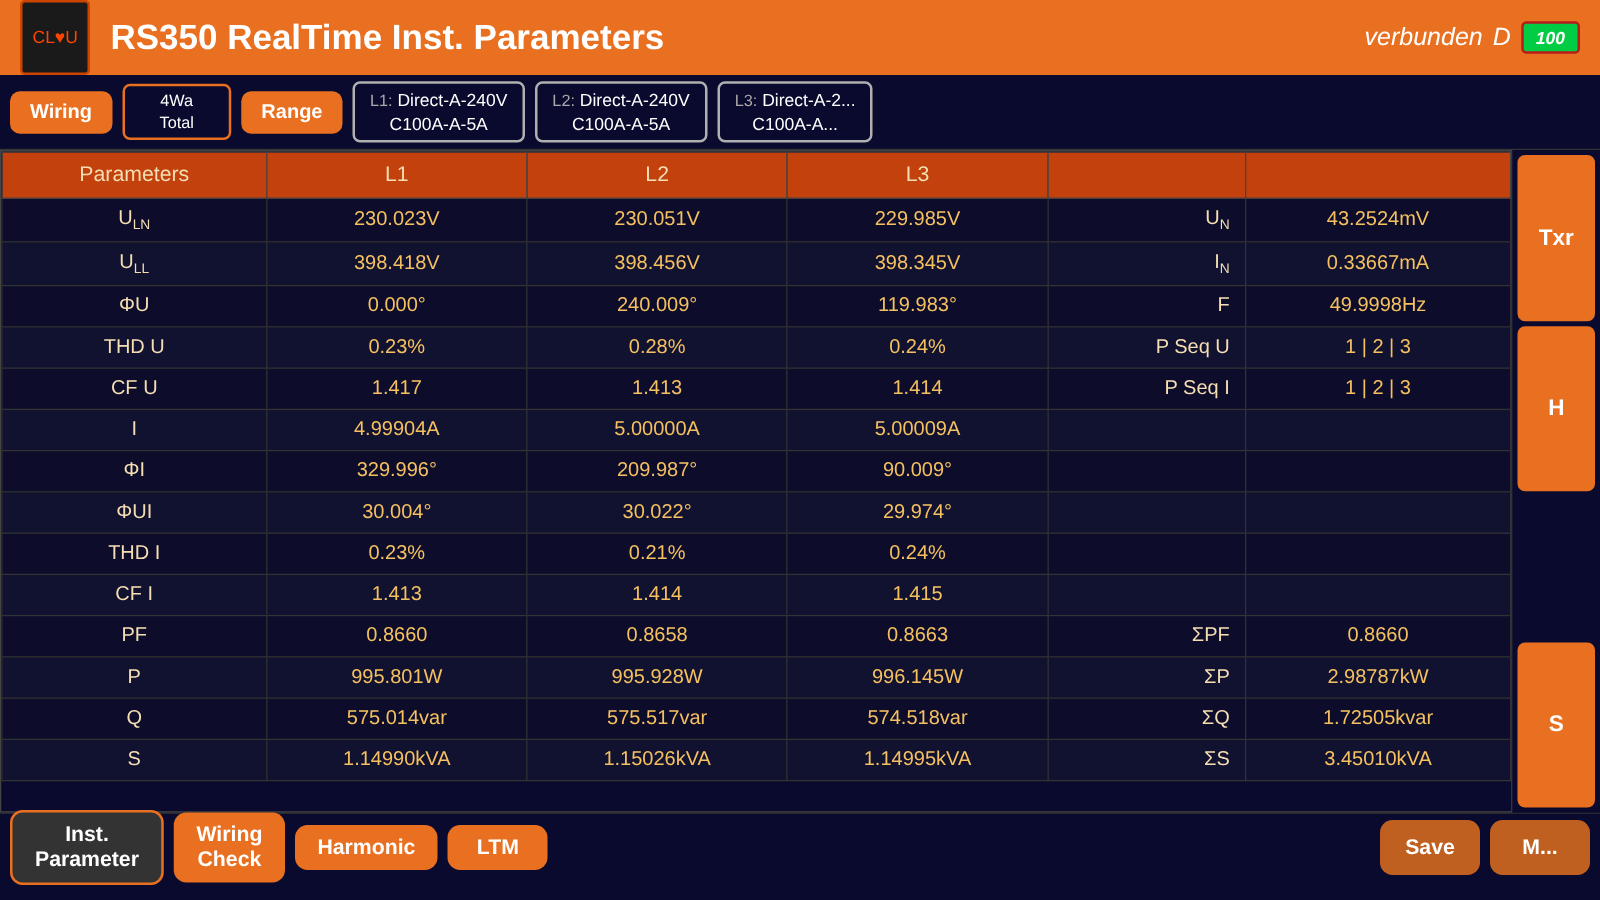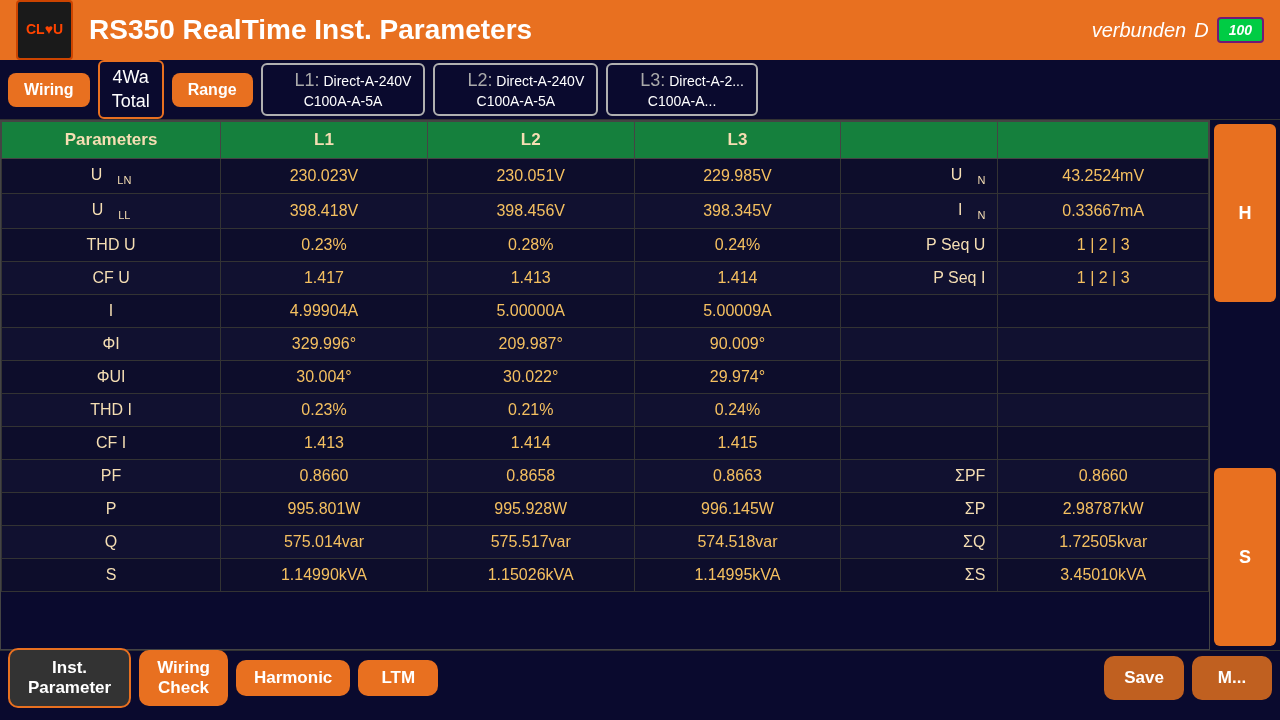--- a/index.html
+++ b/index.html
@@ -17,21 +17,21 @@
       height: 60px;
       display: flex;
       align-items: center;
       padding: 0 16px;
       gap: 16px;
     }
     #logo {
       background: #1a1a1a;
       border: 2px solid #cc4400;
       color: #ff4400;
-      font-weight: bold;
+      font-weight: normal;
       font-size: 18px;
       padding: 20px 8px;
       border-radius: 4px;
       display: flex;
       flex-direction: column;
       line-height: 1.1;
       text-align: center;
     }
     #logo .logo-top { color: #ff4400; font-size: 14px; }
     #header-title {
@@ -48,21 +48,21 @@
       gap: 8px;
       font-style: italic;
     }
     #battery-indicator {
       background: #00cc44;
       color: white;
       font-size: 14px;
       font-weight: bold;
       padding: 3px 10px;
       border-radius: 4px;
-      border: 2px solid #701a75;
+      border: 2px solid #b91c1c;
     }
 
     
     #toolbar {
       background: #0a0a2e;
       height: 60px;
       display: flex;
       align-items: center;
       padding: 6px 8px;
       gap: 8px;
@@ -77,36 +77,36 @@
       font-weight: bold;
       cursor: pointer;
       padding: 8px 16px;
       white-space: nowrap;
     }
     .toolbar-info {
       background: #0a0a2e;
       border: 2px solid #e87020;
       color: white;
       border-radius: 6px;
-      padding: 4px 12px;
-      font-size: 18px;
+      padding: 4px 28px;
+      font-size: 13px;
       text-align: center;
       line-height: 1.3;
     }
     .channel-box {
       background: #0a0a2e;
       border: 2px solid #b0b0b0;
       color: white;
       border-radius: 6px;
       padding: 4px 12px;
       font-size: 14px;
       text-align: center;
       line-height: 1.3;
     }
-    .channel-box .label { color: #aaa; font-size: 18px; margin-left: 20px; }
+    .channel-box .label { color: #aaa; font-size: 13px; }
 
     
     #main {
       display: flex;
       height: calc(720px - 60px - 60px - 70px);
     }
 
     
     #data-table-container {
       flex: 1;
@@ -114,26 +114,26 @@
       border: 1px solid #444;
     }
 
     table {
       width: 100%;
       border-collapse: collapse;
       color: #f5deb3;
       font-size: 16px;
     }
     thead tr th {
-      background: #15803d;
+      background: #c2410c;
       color: #f5deb3;
       border: 1px solid #444;
       padding: 8px 12px;
       font-size: 17px;
-      font-weight: bold;
+      font-weight: normal;
       text-align: center;
     }
     tbody tr td {
       border: 1px solid #333;
       padding: 7px 12px;
       text-align: center;
       background: #0d0d2b;
     }
     tbody tr:nth-child(odd) td {
       background: #0d0d2b;
@@ -216,21 +216,21 @@
       color: white;
       border: none;
       border-radius: 10px;
       font-size: 17px;
       font-weight: bold;
       cursor: pointer;
       padding: 12px 18px;
       min-width: 80px;
     }
 
-    sub { font-size: 11px; margin-left: 15px; }
+    sub { font-size: 11px; }
   </style>
 </head>
 <body>
 
 <div id="header">
   <div id="logo">
     <span class="logo-top">CL♥U</span>
   </div>
   <div id="header-title">RS350 RealTime Inst. Parameters</div>
   <div id="connection-status">
@@ -291,20 +291,28 @@
   </tr>
           <tr>
     <td class="param-name">U<sub>LL</sub></td>
     <td class="value-cell">398.418V</td>
     <td class="value-cell">398.456V</td>
     <td class="value-cell">398.345V</td>
     <td class="label-cell">I<sub>N</sub></td>
     <td class="highlight-val">0.33667mA</td>
   </tr>
           <tr>
+    <td class="param-name">ΦU</td>
+    <td class="value-cell">0.000°</td>
+    <td class="value-cell">240.009°</td>
+    <td class="value-cell">119.983°</td>
+    <td class="label-cell">F</td>
+    <td class="highlight-val">49.9998Hz</td>
+  </tr>
+          <tr>
     <td class="param-name">THD U</td>
     <td class="value-cell">0.23%</td>
     <td class="value-cell">0.28%</td>
     <td class="value-cell">0.24%</td>
     <td class="label-cell">P Seq U</td>
     <td class="highlight-val">1 | 2 | 3</td>
   </tr>
           <tr>
     <td class="param-name">CF U</td>
     <td class="value-cell">1.417</td>
@@ -382,20 +390,21 @@
     <td class="value-cell">1.14990kVA</td>
     <td class="value-cell">1.15026kVA</td>
     <td class="value-cell">1.14995kVA</td>
     <td class="label-cell">ΣS</td>
     <td class="highlight-val">3.45010kVA</td>
   </tr>
         </tbody>
     </table>
   </div>
   <div id="right-panel">
+    <button class="right-btn">Txr</button>
     <button class="right-btn">H</button>
     <div style="flex:1;"></div>
     <button class="right-btn">S</button>
   </div>
 </div>
 
 <div id="footer">
   <button class="footer-btn active">
     <span>Inst.</span><br><span>Parameter</span>
   </button>

